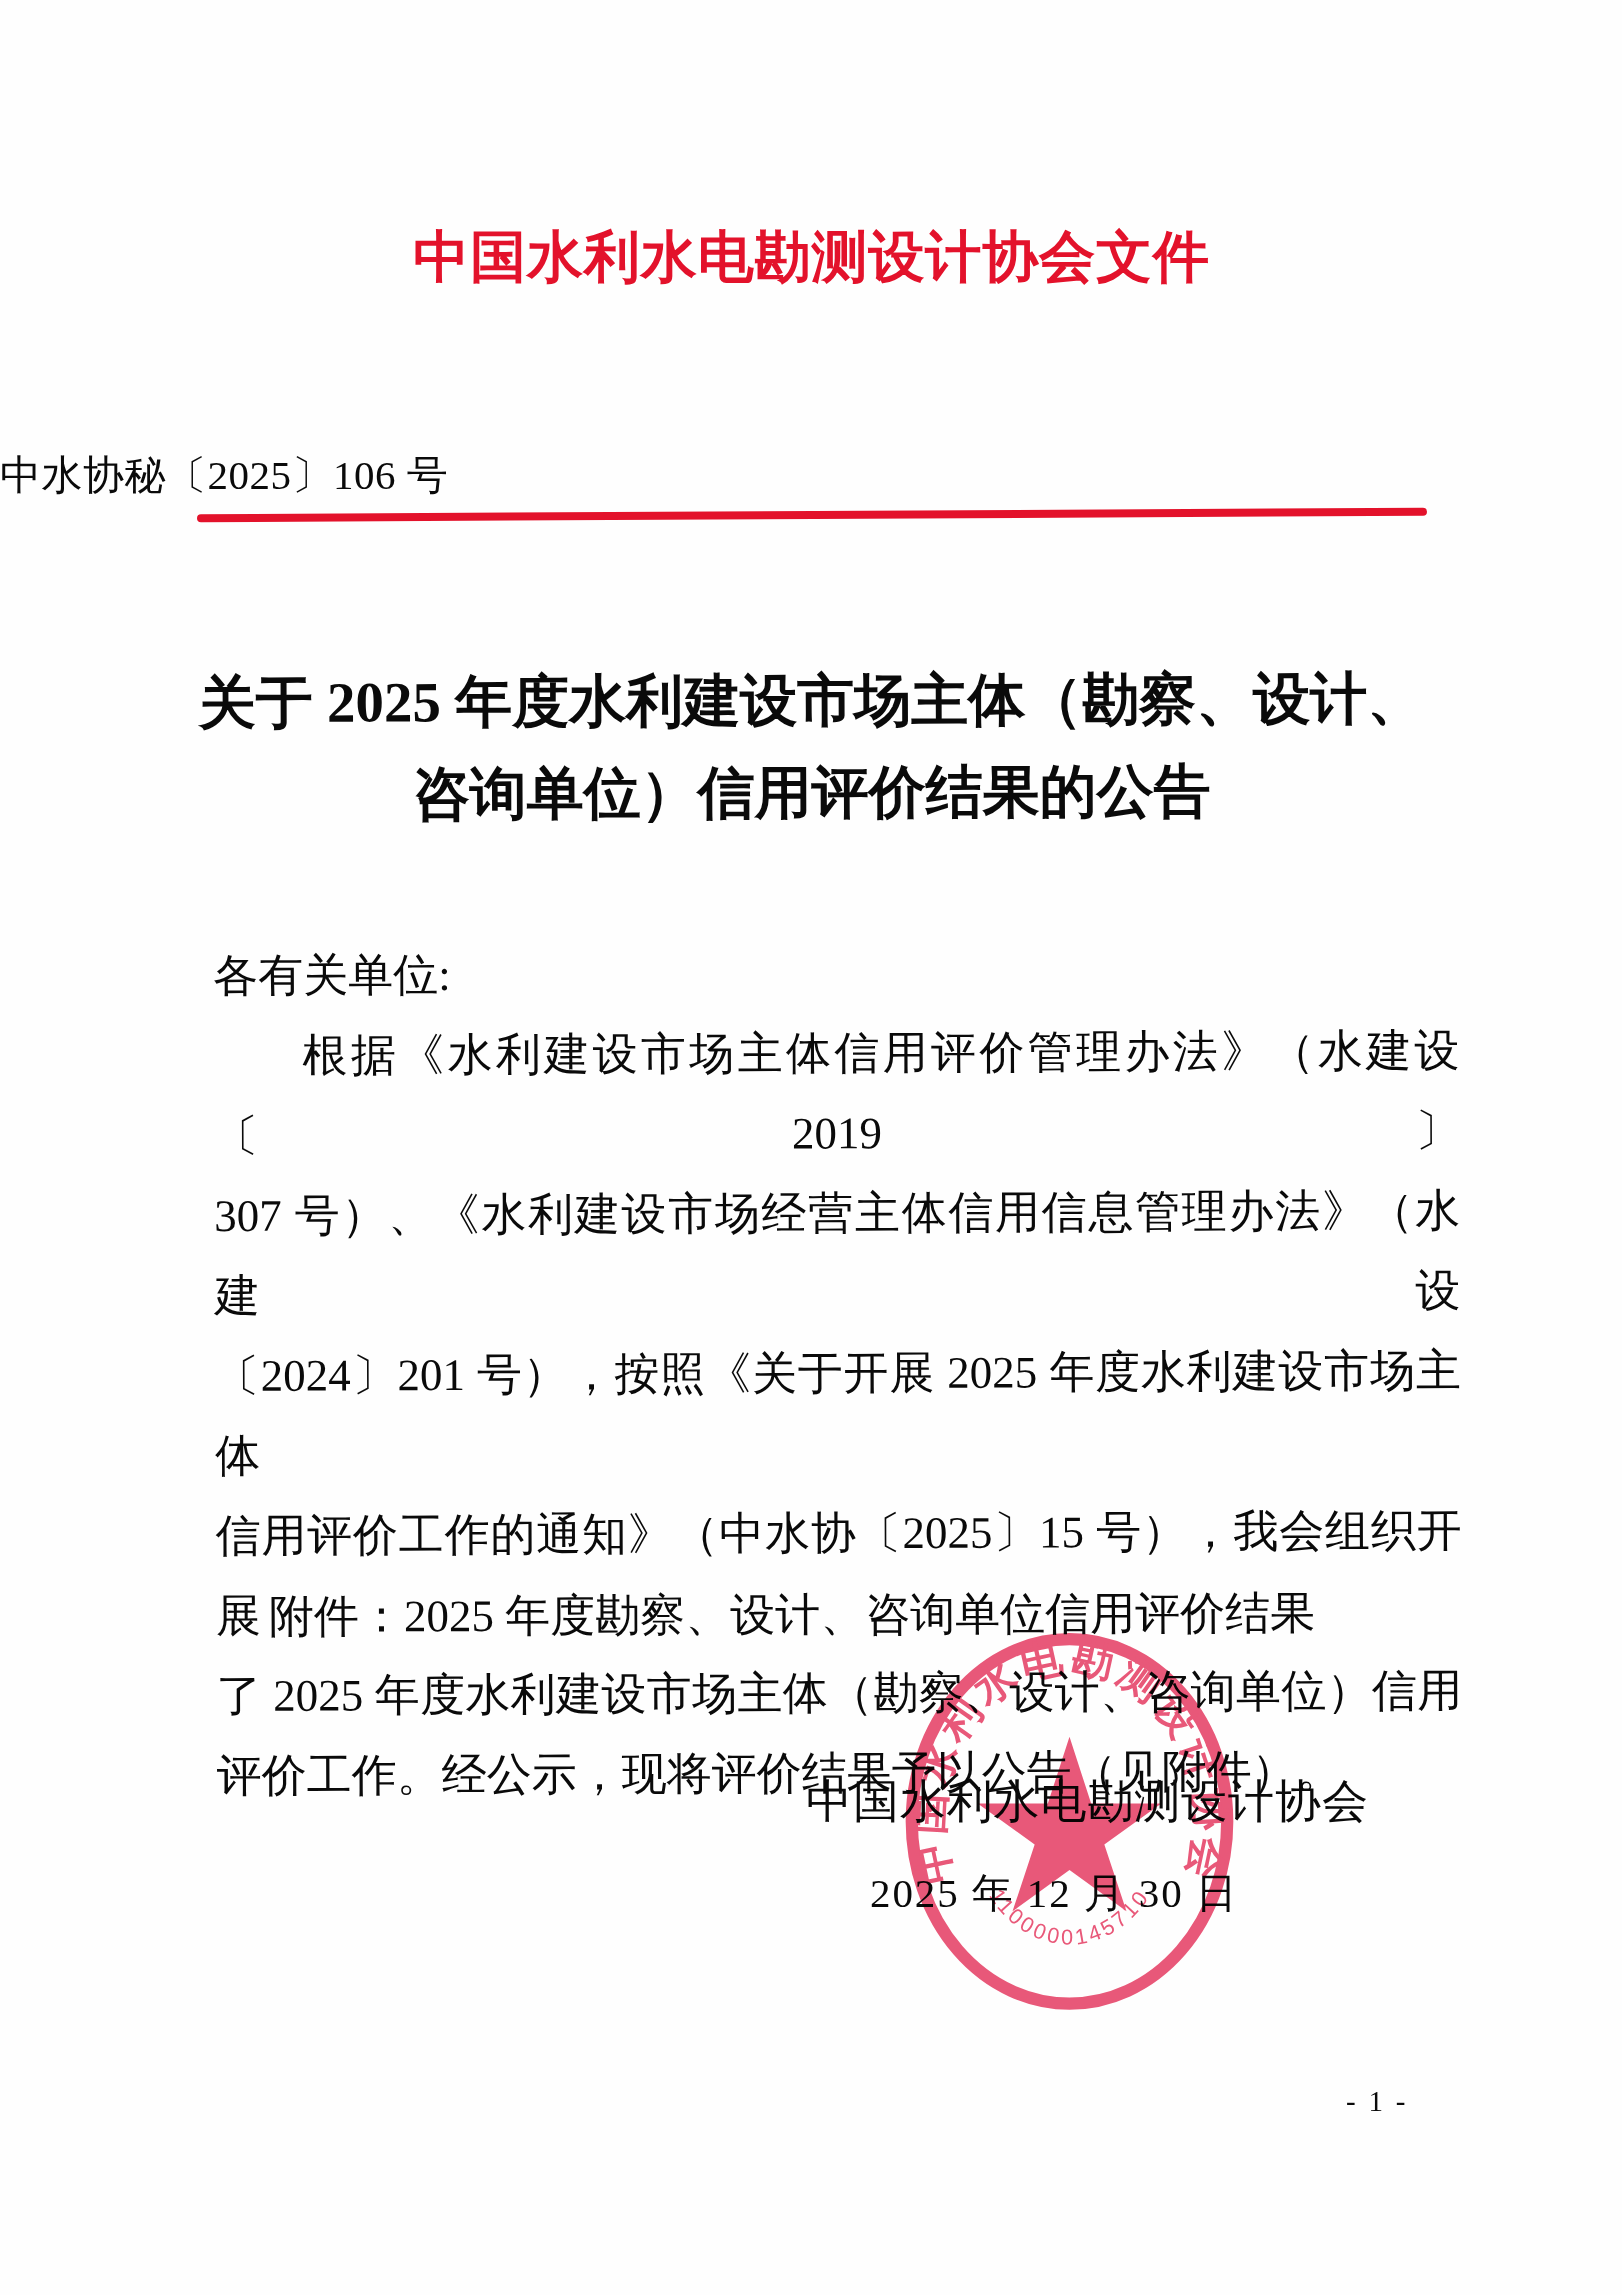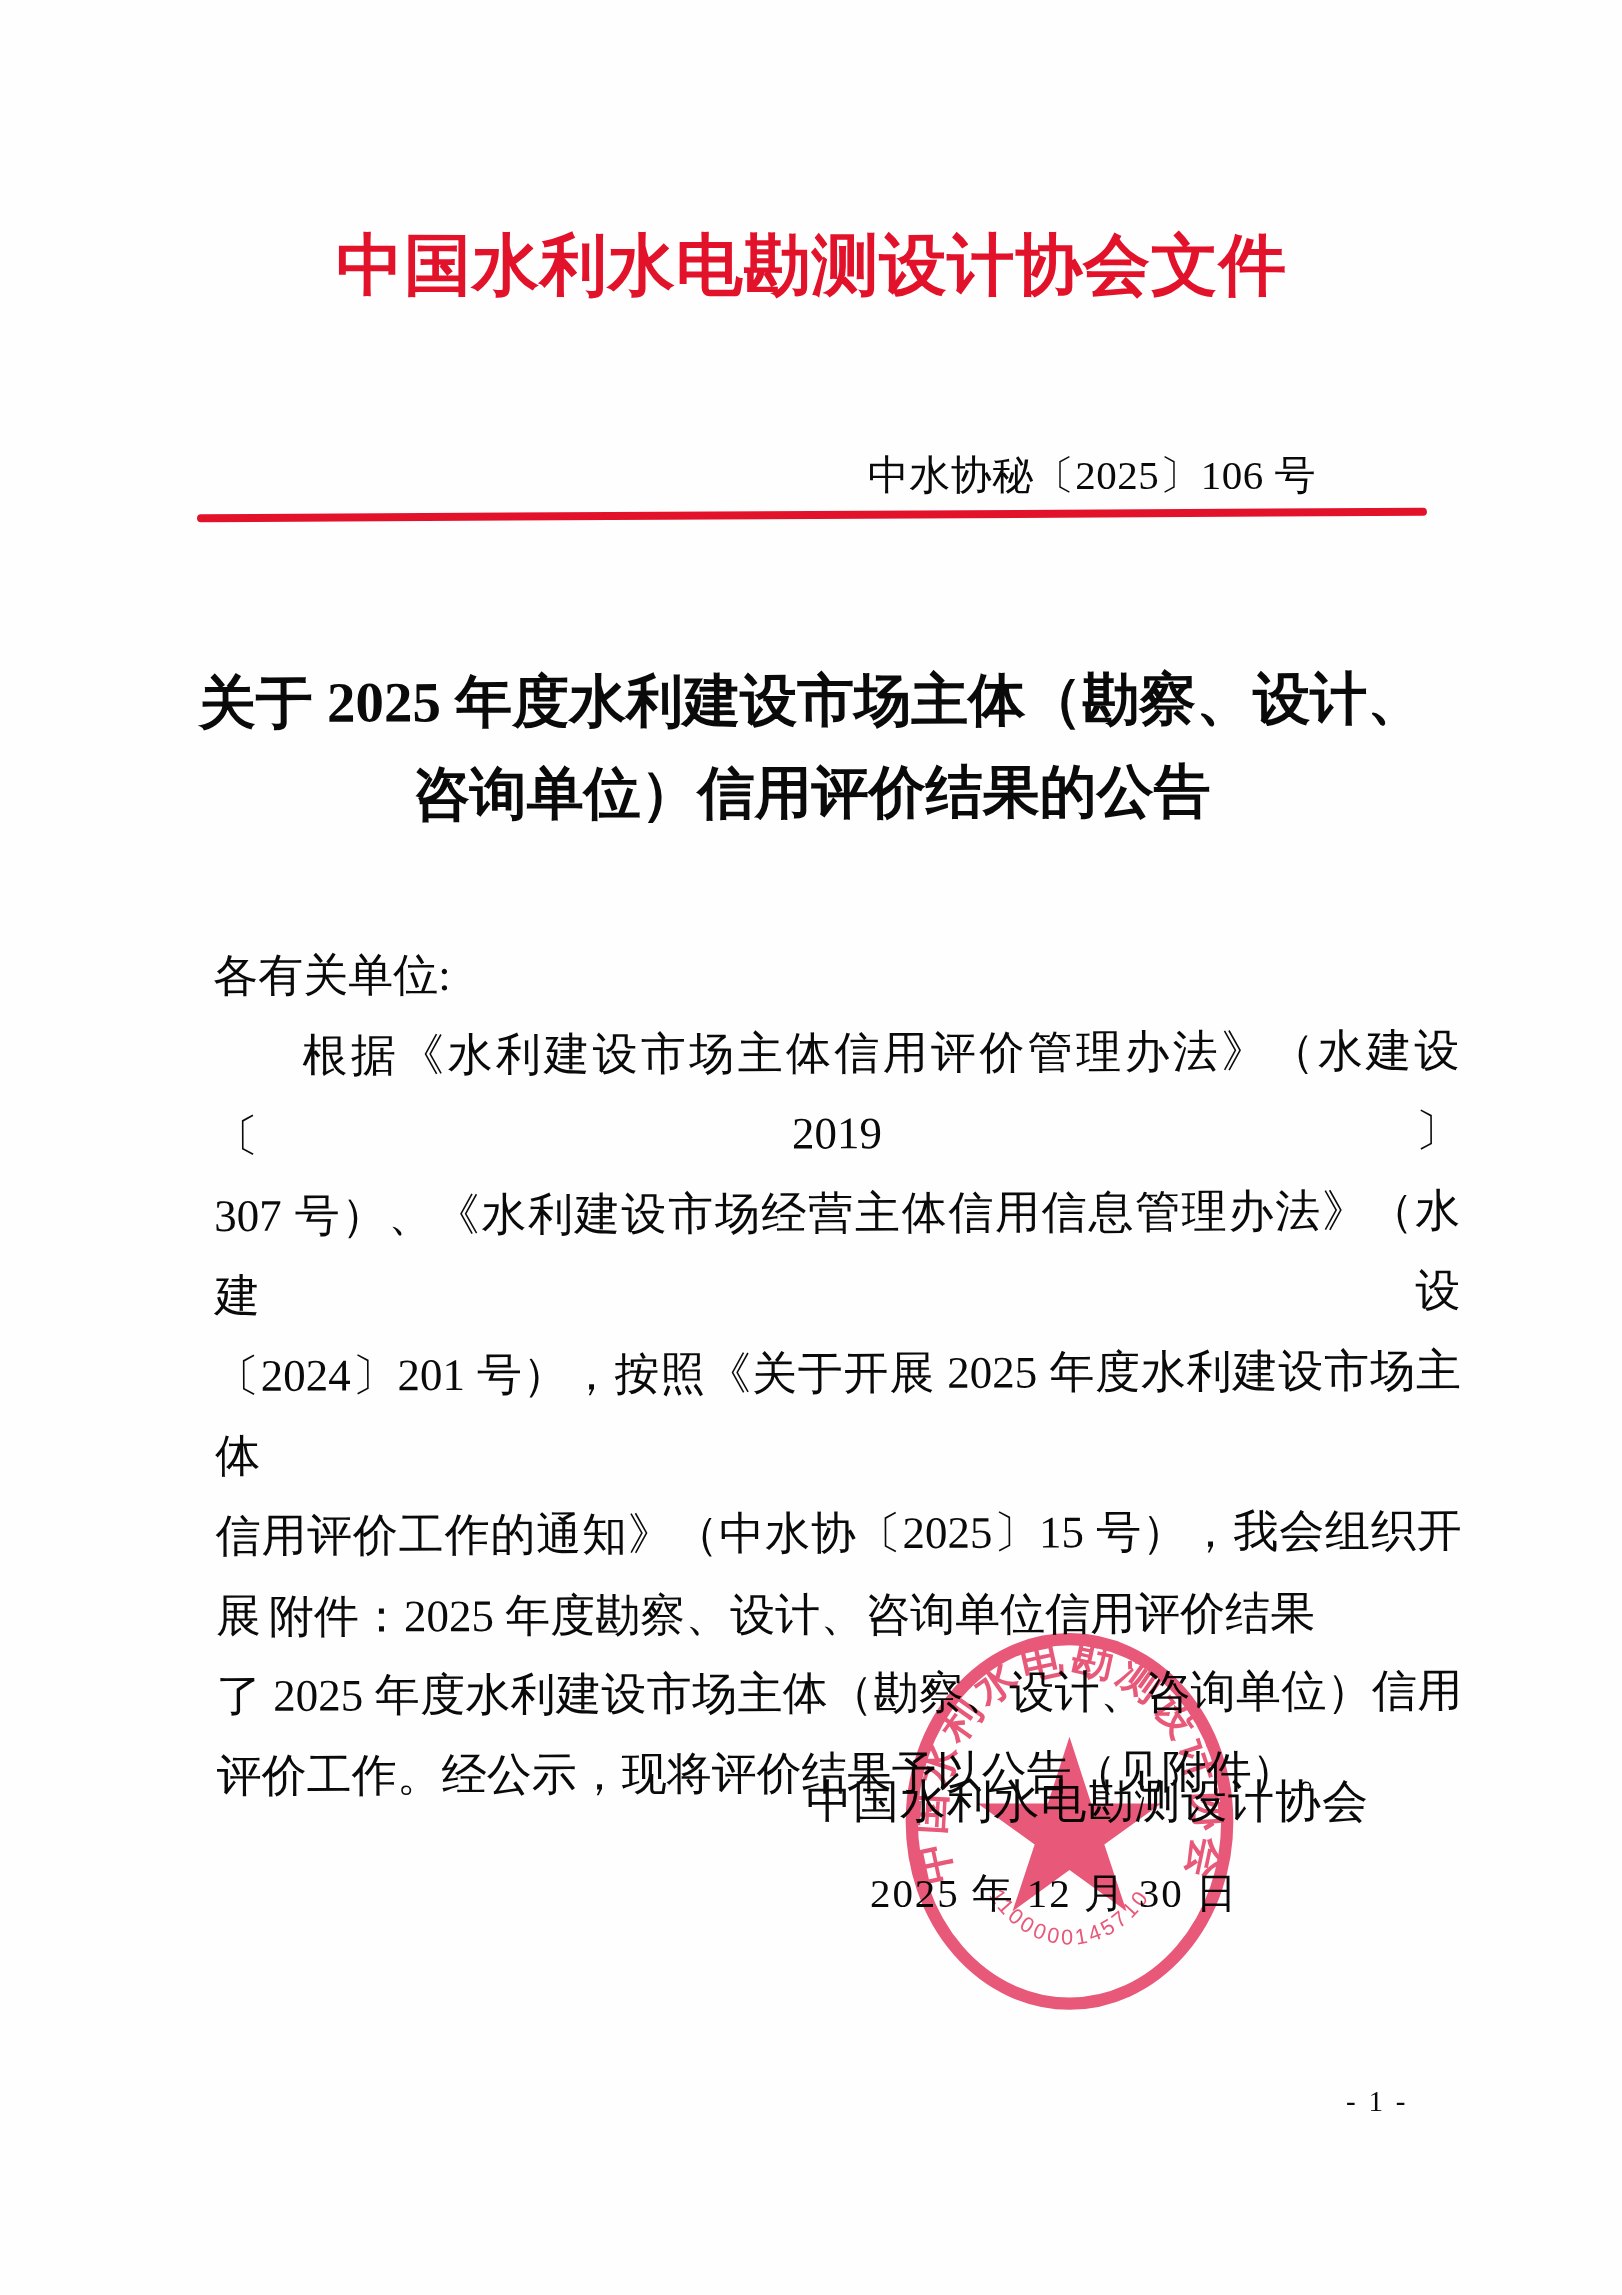--- a/index.html
+++ b/index.html
@@ -9,25 +9,25 @@
   }
   *{box-sizing:border-box;}
   html,body{margin:0;padding:0;}
   body{
     width:1623px;height:2295px;position:relative;background:#fefefe;
     font-family:"Liberation Serif","DejaVu Serif",serif;color:var(--ink);
     overflow:hidden;
   }
   .org-title{
     position:absolute;top:220px;left:0;width:1623px;text-align:center;
-    font-size:67px;font-weight:bold;color:var(--red);letter-spacing:0.9px;
+    font-size:56px;font-weight:bold;color:var(--red);letter-spacing:0.9px;
     white-space:nowrap;
   }
   .doc-number{
-    position:absolute;top:448px;left:0;width:1316px;text-align:right;
+    position:absolute;top:448px;left:0;width:1316px;text-align:left;
     font-size:41px;letter-spacing:0.5px;white-space:nowrap;
   }
   .red-rule{
     position:absolute;top:511px;left:197px;width:1230px;height:8px;
     background:var(--red);border-radius:4.2px;transform:rotate(-0.3deg);
   }
   .doc-title{
     position:absolute;top:655px;left:176px;width:1271px;text-align:center;
     font-size:57px;font-weight:bold;line-height:92px;white-space:nowrap;
     transform:rotate(-0.2deg);

